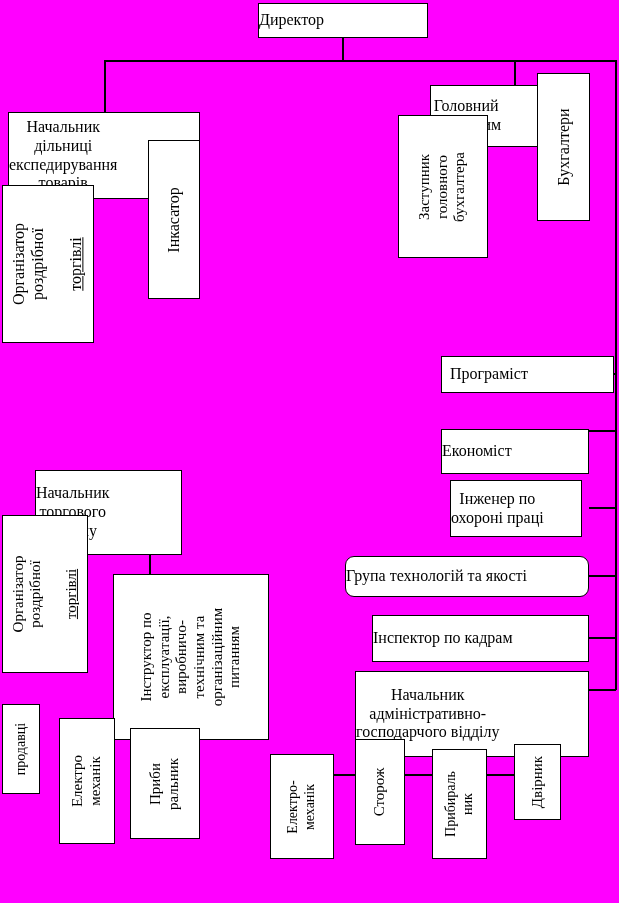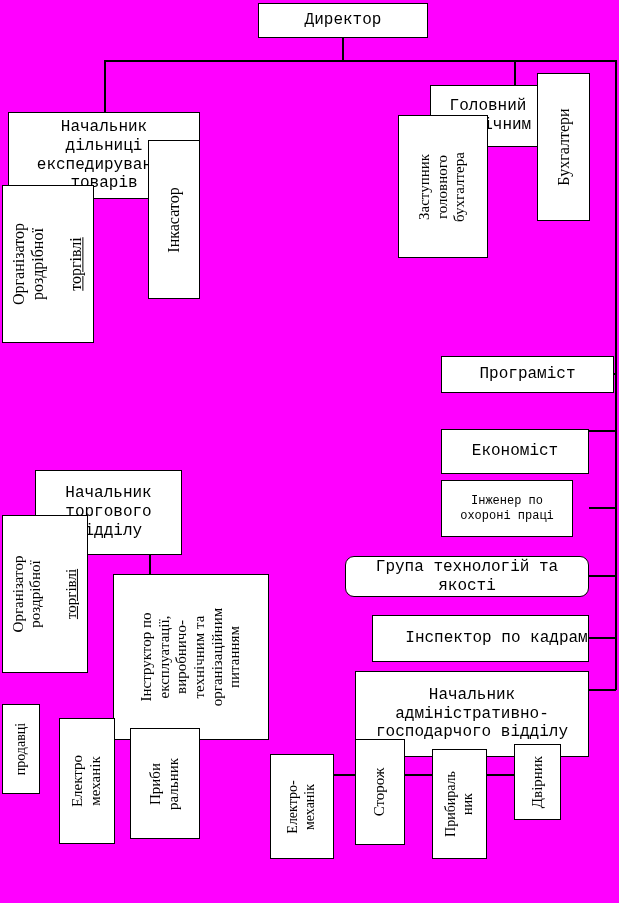--- a/index.html
+++ b/index.html
@@ -11,44 +11,44 @@
     color:#000;
     overflow:hidden;
   }
   .canvas { position:absolute; inset:0; }
   .box {
     position:absolute;
     background:#FFFFFF;
     border:1.5px solid #000000;
     z-index:2;
   }
-  .hbox { display:flex; align-items:center; justify-content:center;font-family:Liberation Mono, monospace; }
+  .hbox { display:flex; align-items:center; justify-content:flex-start; }
   .txt { white-space:pre-line; text-align:center; line-height:1.18; }
   .vbox .vtxt {
     position:absolute; top:50%; left:50%;
     transform:translate(-50%,-50%) rotate(-90deg);
     text-align:center; white-space:pre-line; line-height:1.18;
   }
   .underline { text-decoration:underline; }
   .line { position:absolute; background:#000000; z-index:1; }
   .bottom-margin { position:absolute; left:0; bottom:0; width:619px; height:12px; background:#FFFFFF; z-index:3; }
 
   
   #n-director   { left:258px; top:3px;   width:170px; height:35px;  font-size:16px; }
   #n-chief      { left:430px; top:85px;  width:116px; height:62px;  font-size:16px; }
   #n-accountants{ left:537px; top:73px;  width:53px;  height:148px; font-size:16px; }
   #n-deputy     { left:398px; top:115px; width:90px;  height:143px; font-size:15px; }
   #n-expedition { left:8px;   top:112px; width:192px; height:87px;  font-size:16px; }
   #n-organizer1 { left:2px;   top:185px; width:92px;  height:158px; font-size:16px; }
   #n-collector  { left:148px; top:140px; width:52px;  height:159px; font-size:16px; }
-  #n-programmer { left:441px; top:356px; width:173px; height:37px;  font-size:16px; }
+  #n-programmer { left:441px; top:356px; width:173px; height:37px;  font-size:16px;padding-left:8px; }
   #n-economist  { left:441px; top:429px; width:148px; height:45px;  font-size:16px; }
-  #n-safety     { left:441px; top:480px; width:132px; height:57px;  font-size:12px; }
+  #n-safety     { left:450px; top:480px; width:132px; height:57px;  font-size:16px; }
   #n-quality    { left:345px; top:556px; width:244px; height:41px;  font-size:16px;border-radius:9px; }
-  #n-hr         { left:372px; top:615px; width:217px; height:47px;  font-size:16px;padding-left:32px; }
+  #n-hr         { left:372px; top:615px; width:217px; height:47px;  font-size:16px; }
   #n-admin      { left:355px; top:671px; width:234px; height:86px;  font-size:16px; }
   #n-trade      { left:35px;  top:470px; width:147px; height:85px;  font-size:16px; }
   #n-organizer2 { left:2px;   top:515px; width:86px;  height:158px; font-size:15px; }
   #n-instructor { left:113px; top:574px; width:156px; height:166px; font-size:15px; }
   #n-sellers    { left:2px;   top:704px; width:38px;  height:90px;  font-size:14px; }
   #n-electro1   { left:59px;  top:718px; width:56px;  height:126px; font-size:15px; }
   #n-cleaner1   { left:130px; top:728px; width:70px;  height:111px; font-size:15px; }
   #n-electro2   { left:270px; top:754px; width:64px;  height:105px; font-size:14px; }
   #n-watchman   { left:355px; top:739px; width:50px;  height:106px; font-size:15px; }
   #n-cleaner2   { left:432px; top:749px; width:55px;  height:110px; font-size:14px; }

